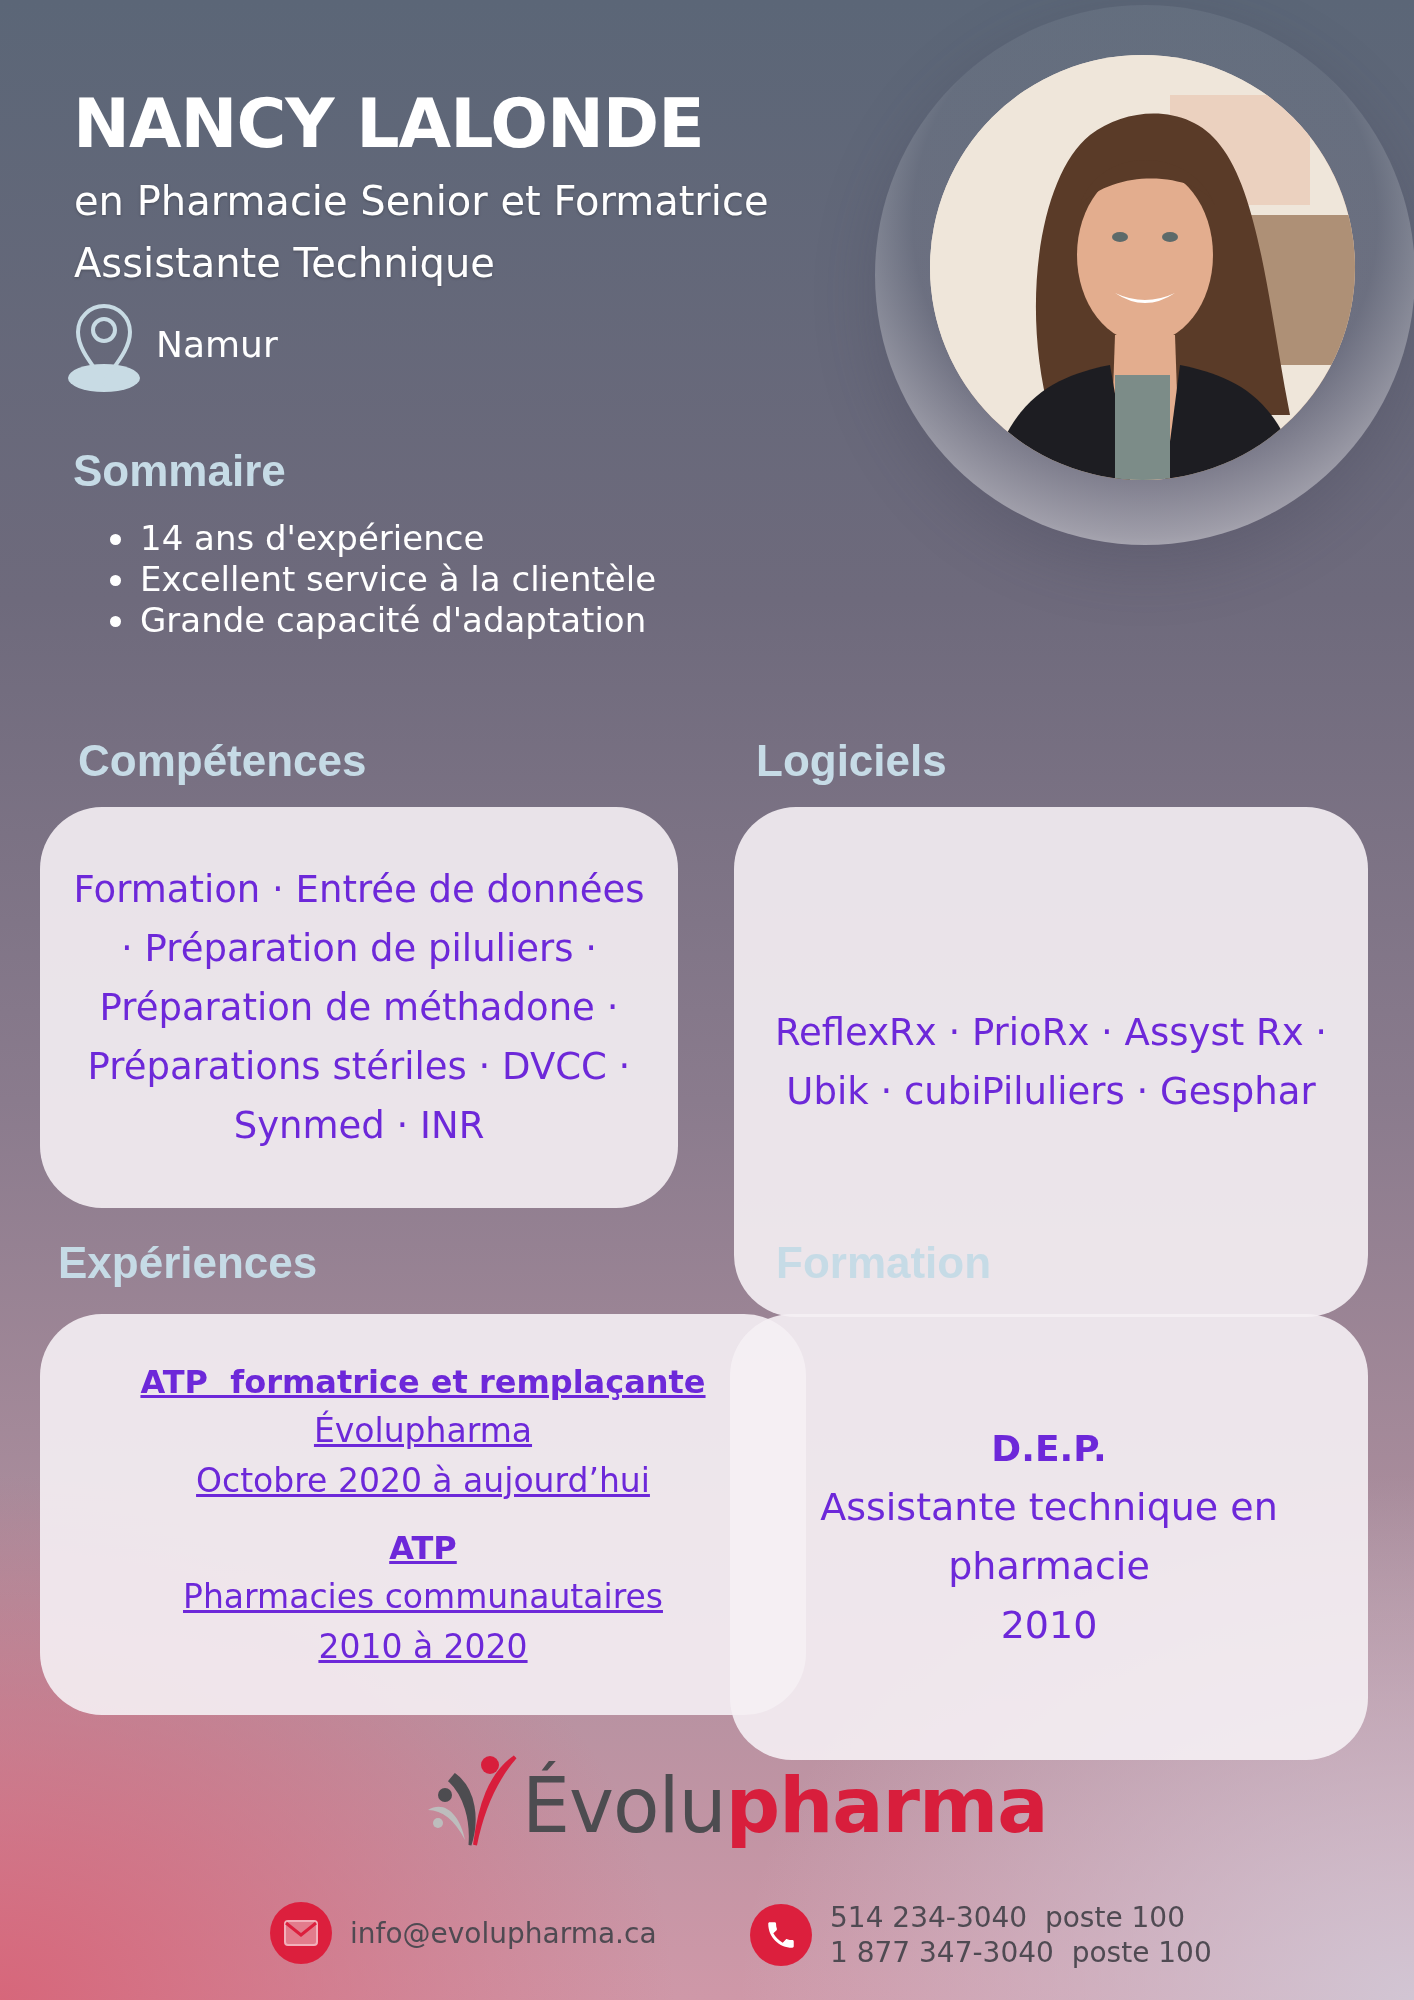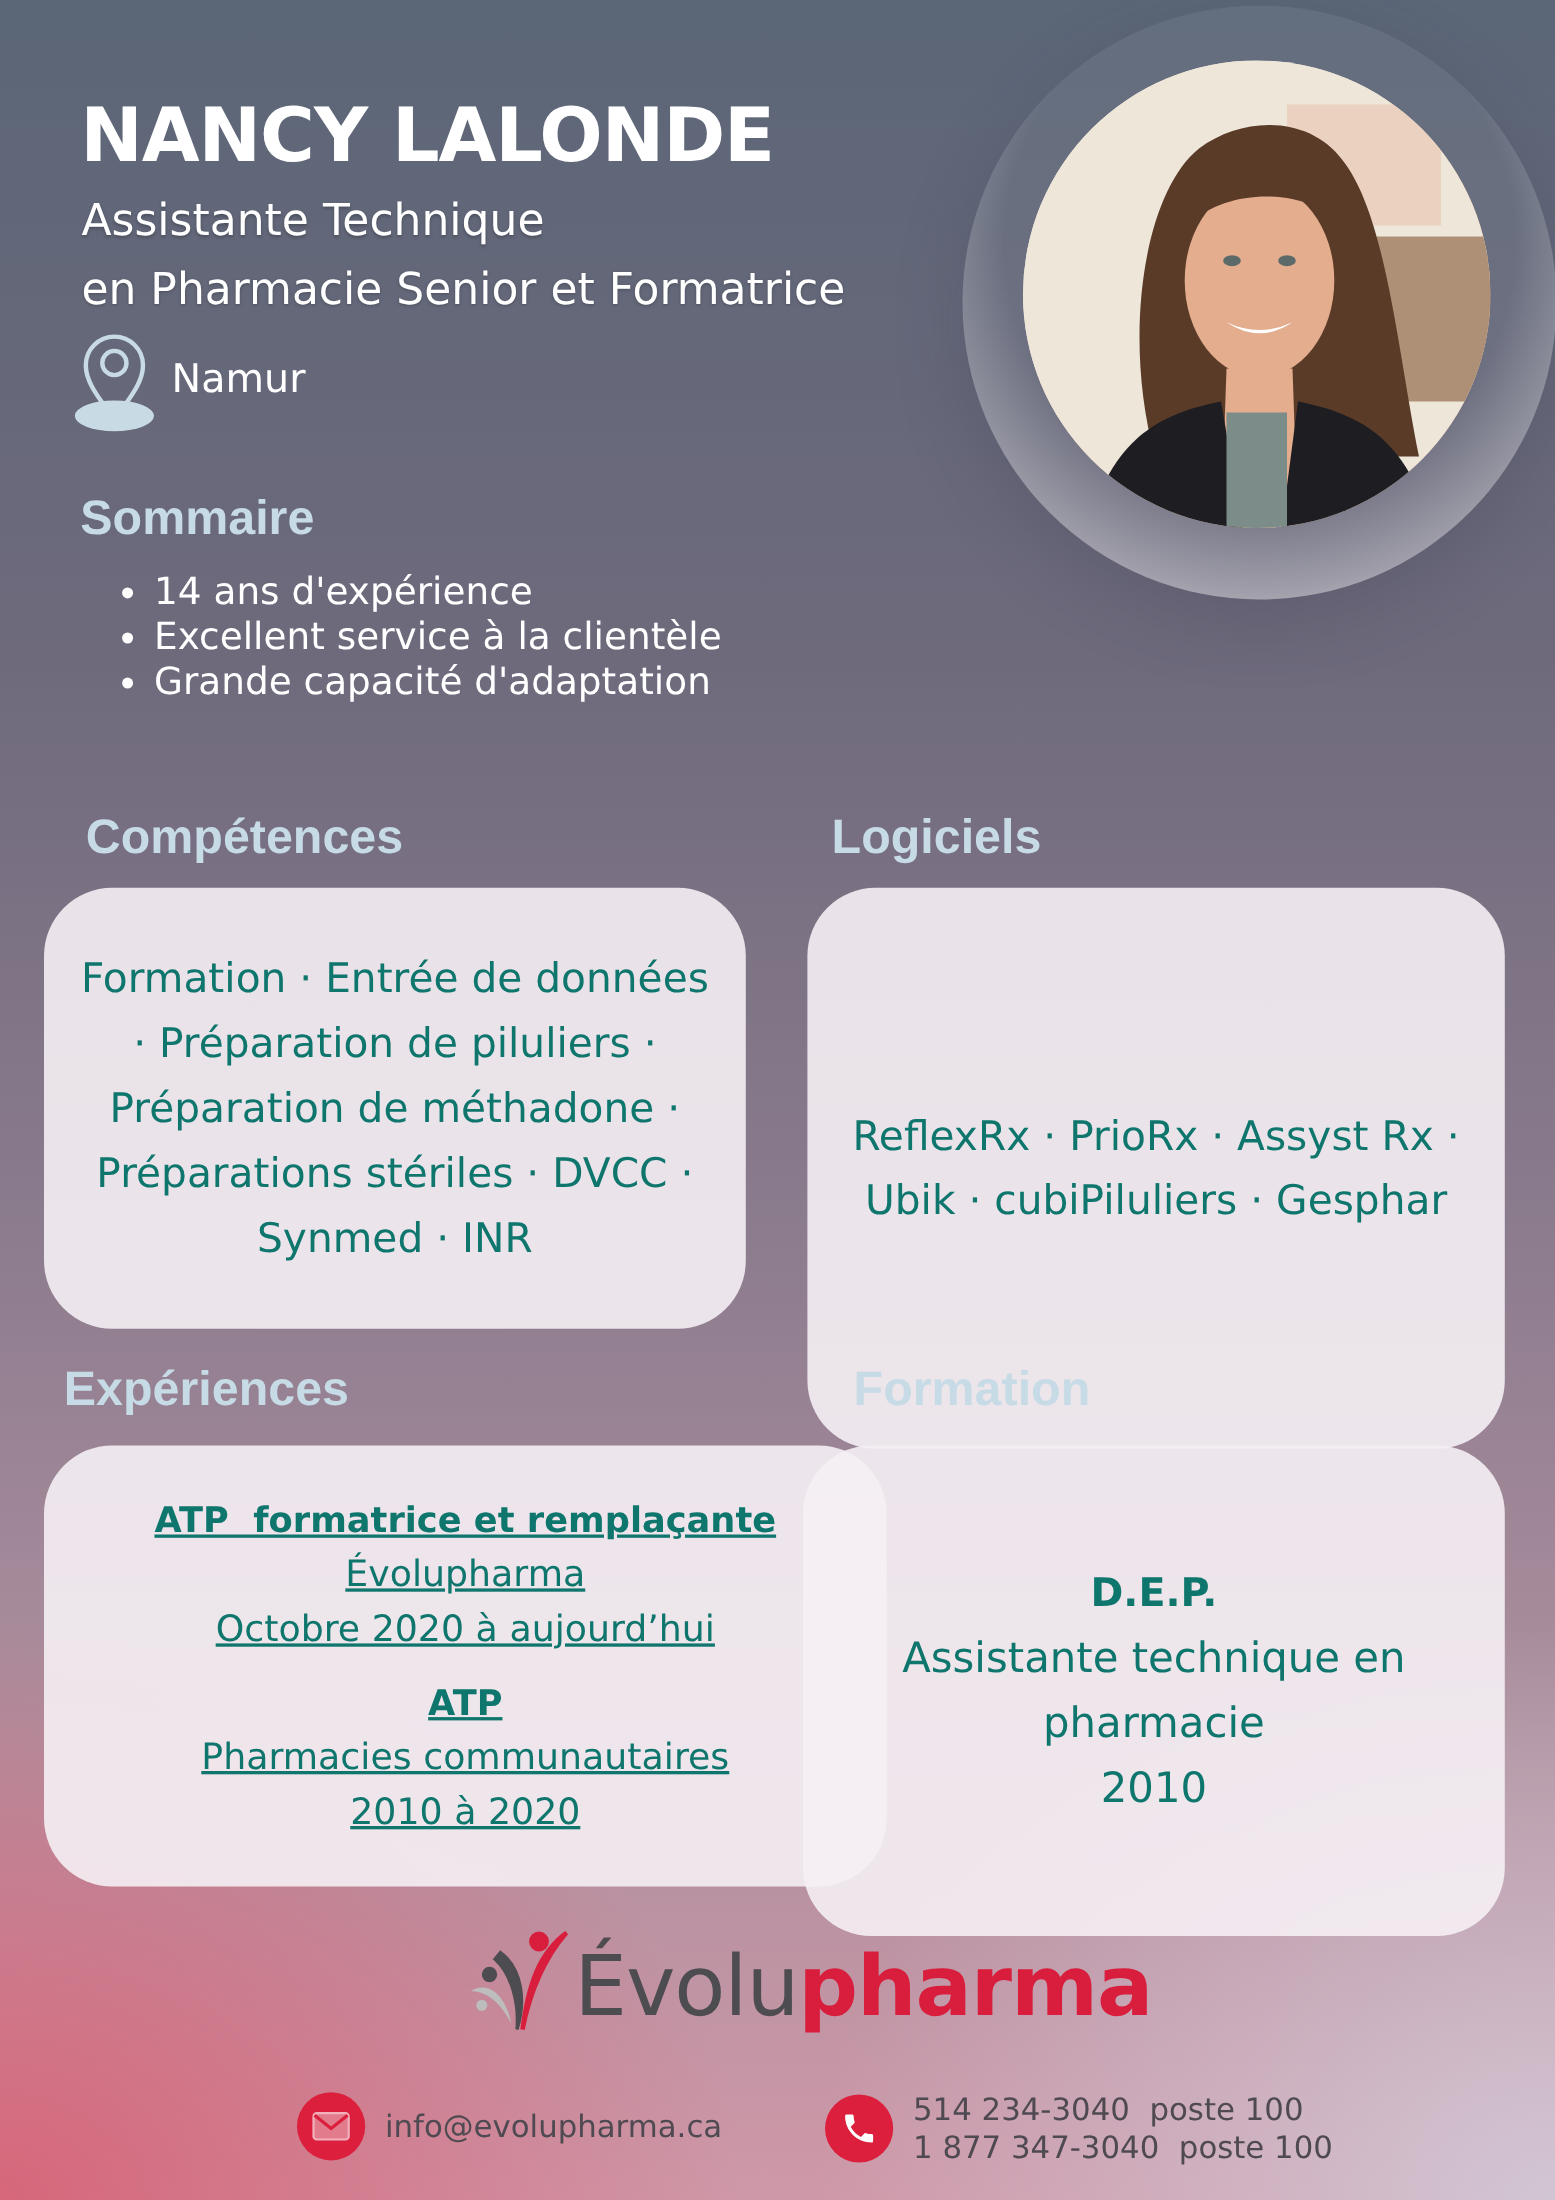--- a/index.html
+++ b/index.html
@@ -45,21 +45,21 @@
     font-weight: bold; font-size: 44px; white-space: nowrap;
   }
   .summary-list {
     left: 100px; top: 518px; margin: 0; padding: 0 0 0 38px;
     color: #ffffff; font-family: "DejaVu Sans", sans-serif;
     font-size: 34px; line-height: 41px;
   }
   .summary-list li { padding-left: 2px; }
   .card {
     background: rgba(245,240,244,0.9); border-radius: 62px;
-    color: #0f766e; text-align: center;
+    color: #6d28d9; text-align: center;
     display: flex; flex-direction: column; justify-content: center; align-items: center;
     box-sizing: border-box; font-family: "DejaVu Sans", sans-serif;
   }
   .card .para { font-size: 37px; line-height: 59px; padding: 0 30px; }
   .card .bold { font-weight: bold; font-size: 32px; line-height: 48px; }
   .card .line { font-size: 33px; line-height: 50px; }
   .card .gap { height: 18px; }
   .card.formation .bold { font-size: 36px; line-height: 58px; }
   .card.formation .line { font-size: 38px; line-height: 59px; }
   .logo {
@@ -81,22 +81,22 @@
   .contact .text {
     margin-left: 18px; color: #4f4a52; font-family: "DejaVu Sans", sans-serif;
     font-size: 28px; line-height: 35px; white-space: nowrap;
   }
 </style>
 </head>
 <body>
 
 <h1 class="abs name">NANCY LALONDE</h1>
 <div class="abs subtitle">
+  <div>en Pharmacie Senior et Formatrice</div>
   <div>Assistante Technique</div>
-  <div>en Pharmacie Senior et Formatrice</div>
 </div>
 <div class="abs location">
   <svg class="pin" viewBox="0 0 80 96">
     <ellipse cx="38" cy="78" rx="36" ry="14" fill="#c8dbe4"></ellipse>
     <path d="M38 82 C28 66 12 50 12 32 A26 26 0 0 1 64 32 C64 50 48 66 38 82 Z" fill="none" stroke="#c8dbe4" stroke-width="4"></path>
     <circle cx="38" cy="30" r="11" fill="none" stroke="#c8dbe4" stroke-width="4"></circle>
   </svg>
   <span class="city">Namur</span>
 </div>
 

